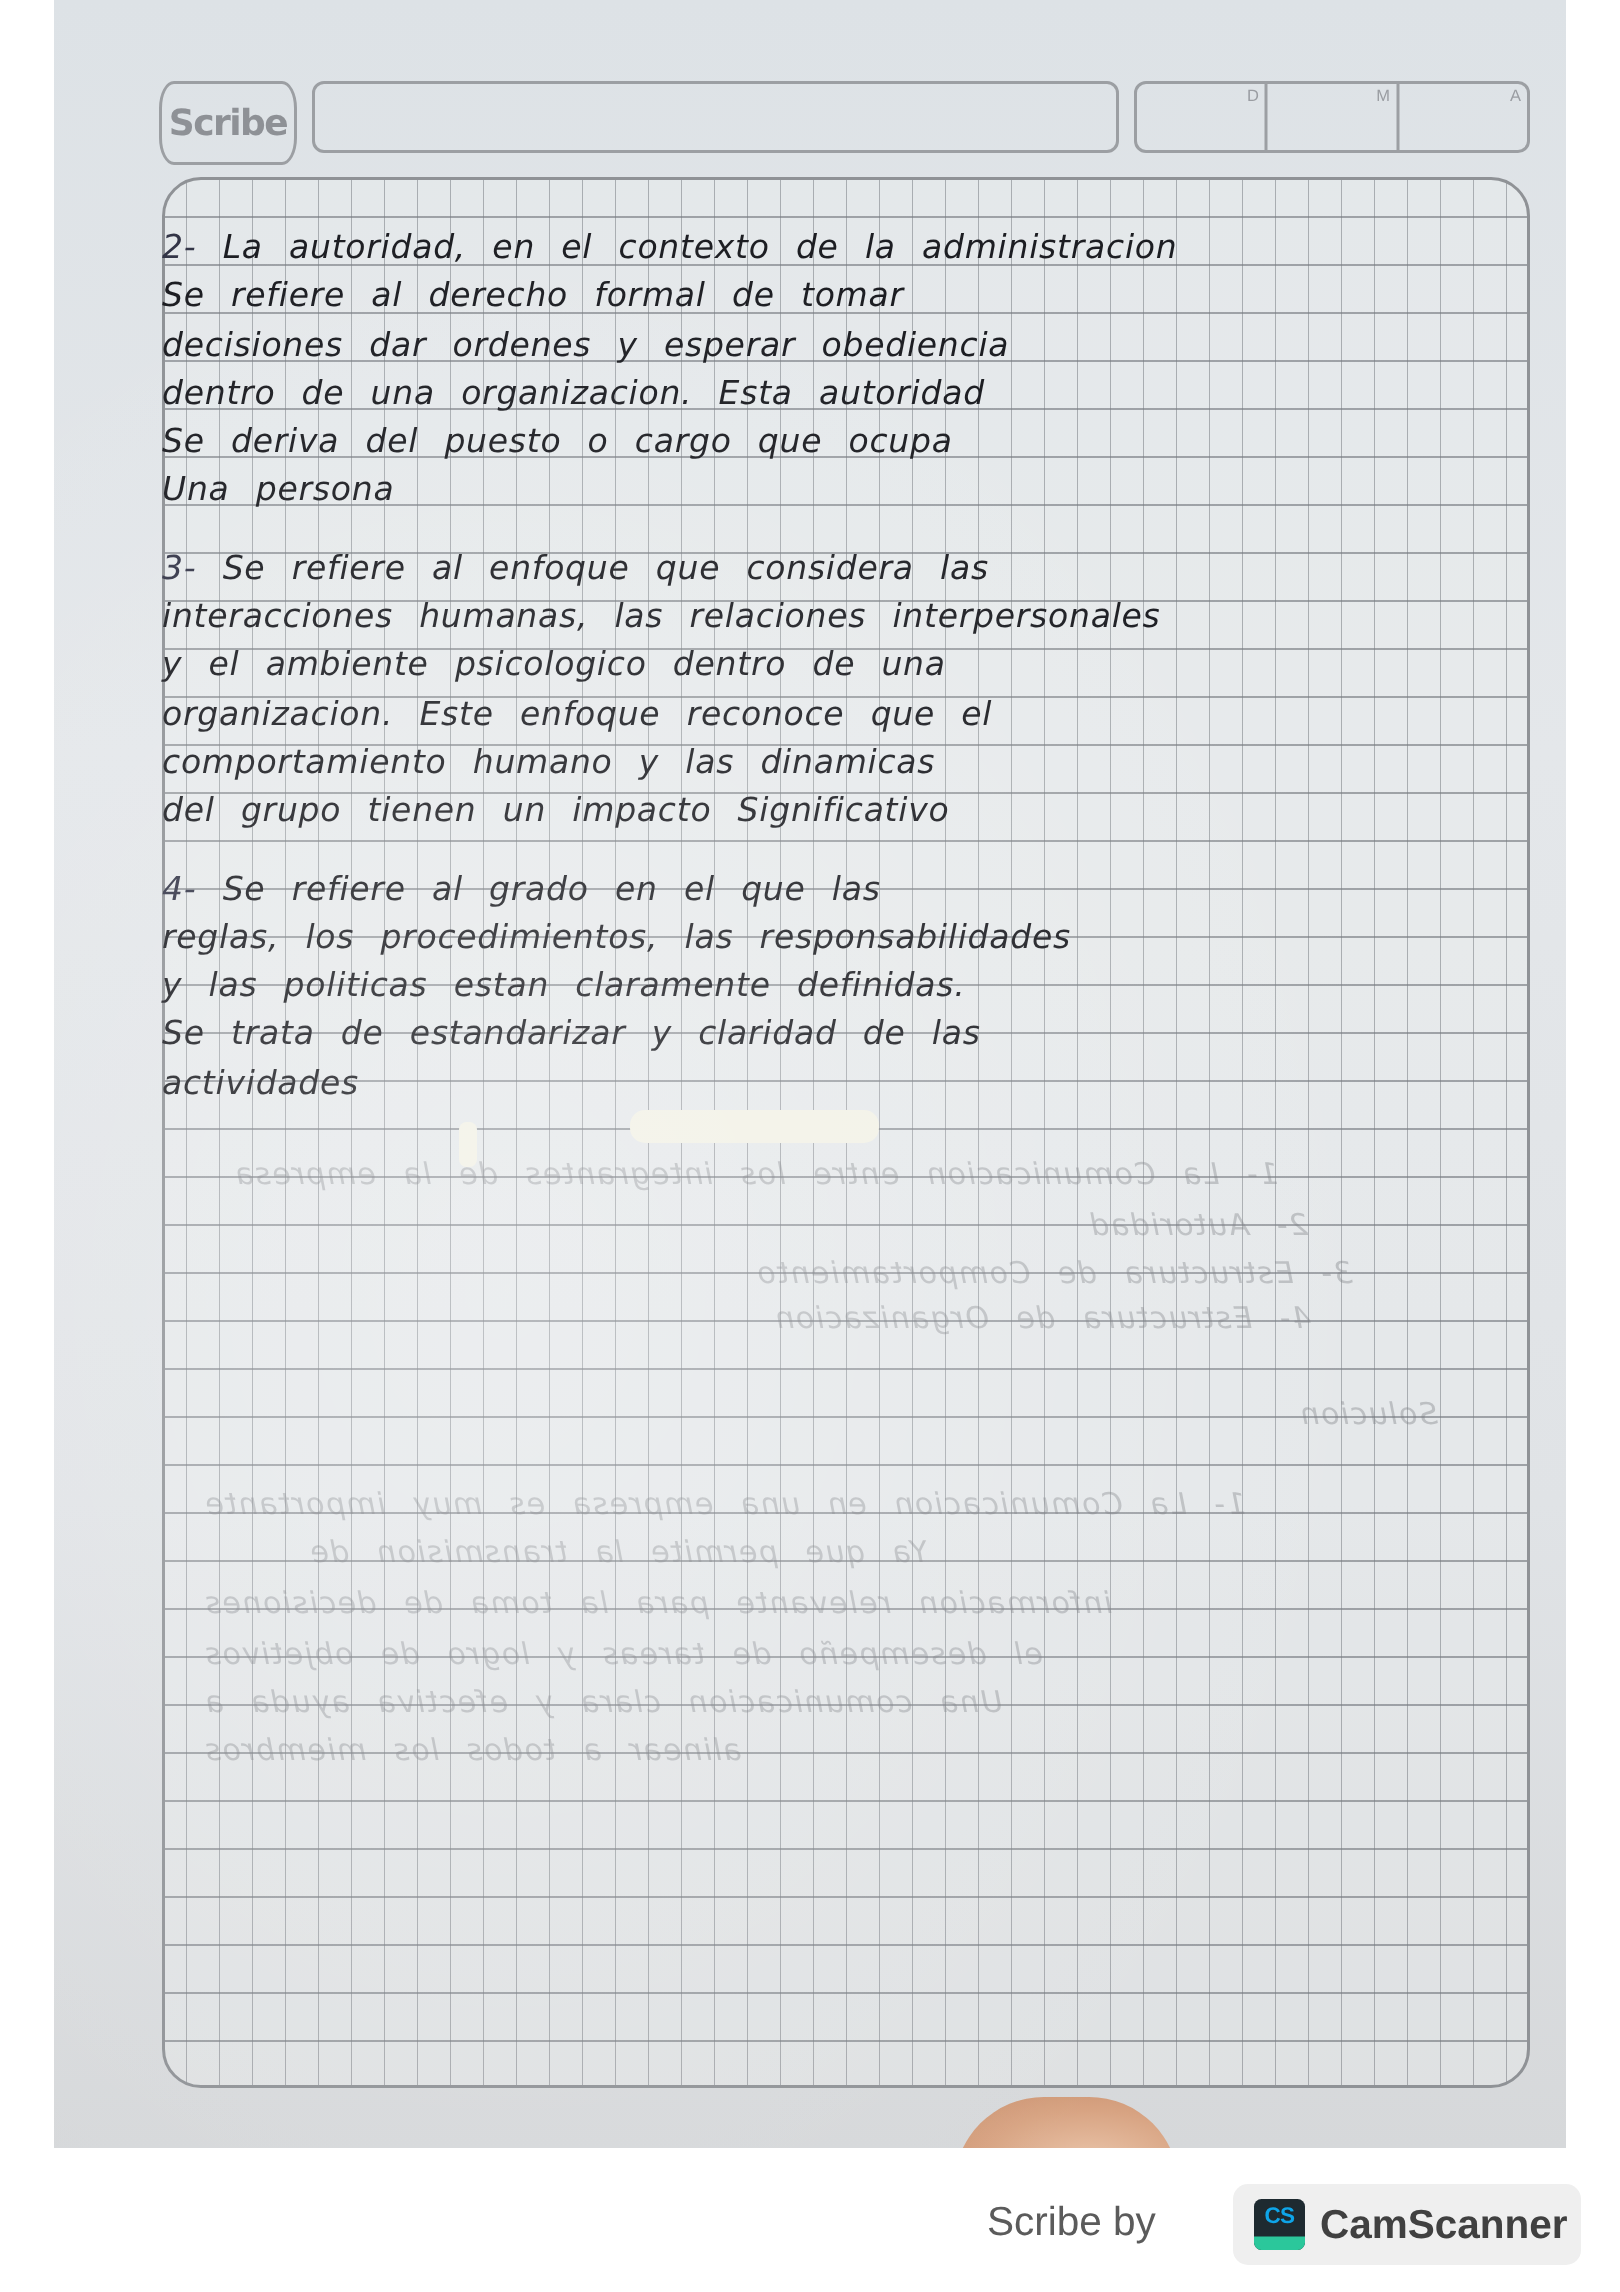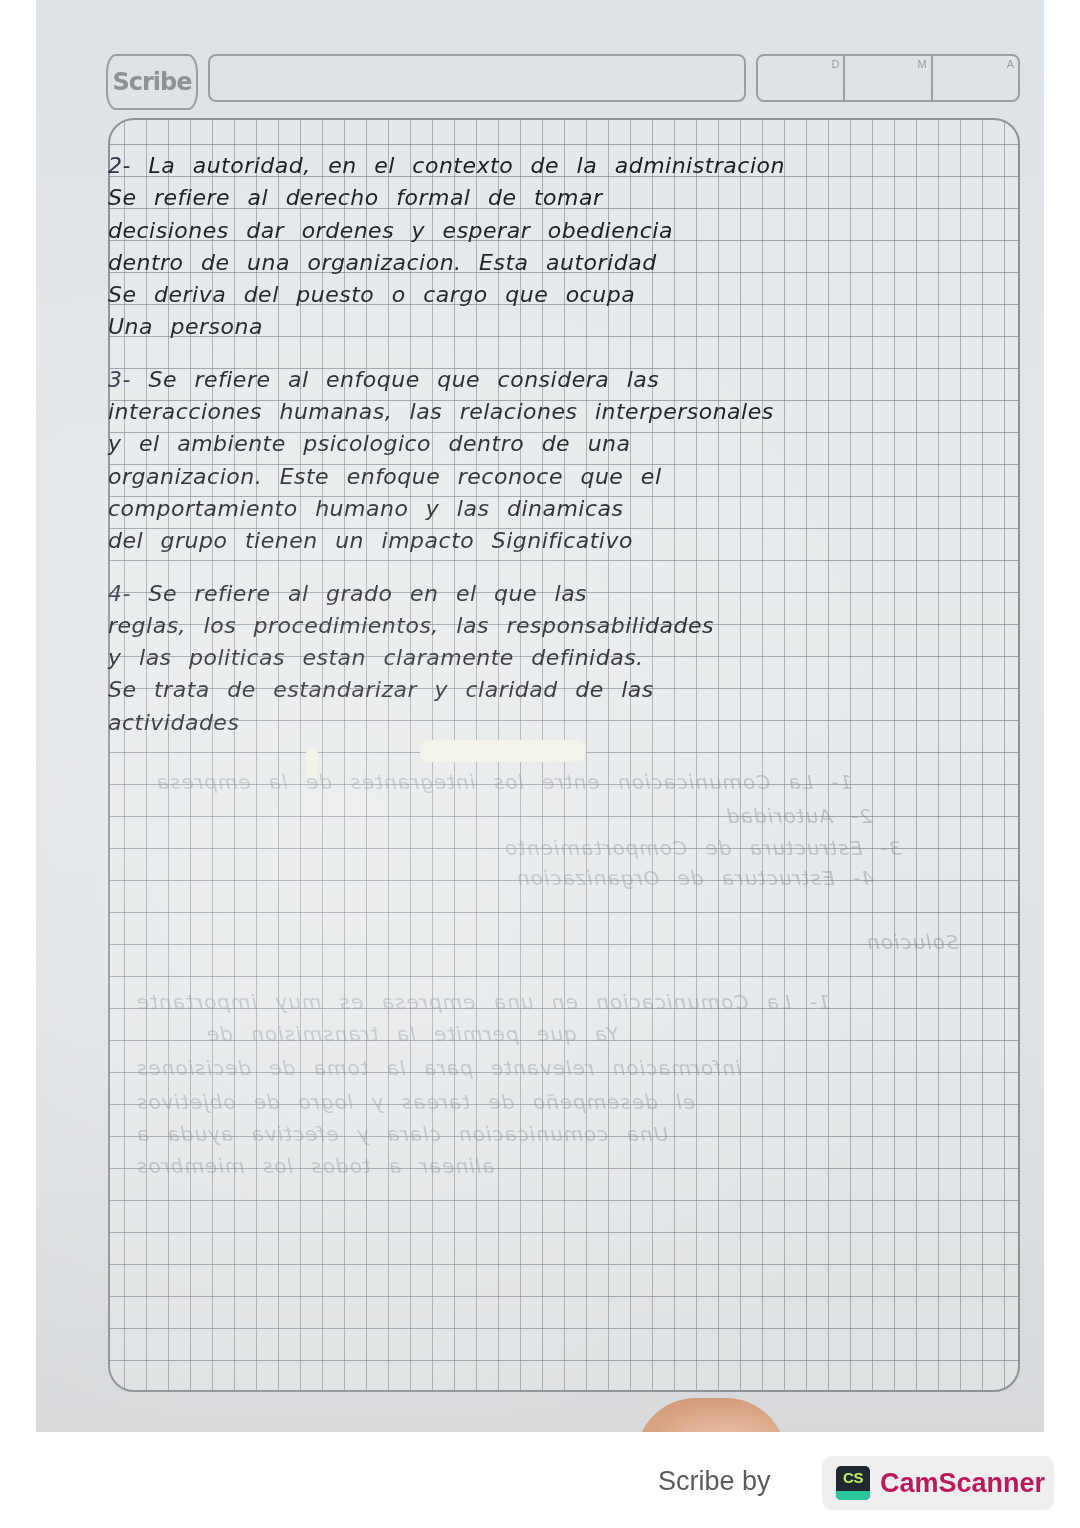--- a/index.html
+++ b/index.html
@@ -91,25 +91,25 @@
   }
   .cs-logo {
     margin-left: 14px; width: 34px; height: 34px; border-radius: 5px;
     background: #1e2a30; position: relative; overflow: hidden;
     display: flex; align-items: flex-start; justify-content: center;
   }
   .cs-logo::after {
     content: ""; position: absolute; left: 0; right: 0; bottom: 0; height: 9px; background: #2bc79b;
   }
   .cs-logo span {
-    color: #bef264; font-weight: bold; font-size: 15px; margin-top: 3px; position: relative; z-index: 1;
+    color: #0ea5e9; font-weight: bold; font-size: 15px; margin-top: 3px; position: relative; z-index: 1;
     letter-spacing: -0.5px;
   }
   .cs-name {
-    margin-left: 10px; font-size: 27px; color: #be185d; font-weight: bold;
+    margin-left: 10px; font-size: 27px; color: #404040; font-weight: bold;
   }
 </style>
 </head>
 <body>
 
 <div class="photo">
 
   <div class="brand-box">
     <span class="brand-text">Scribe</span>
   </div>

